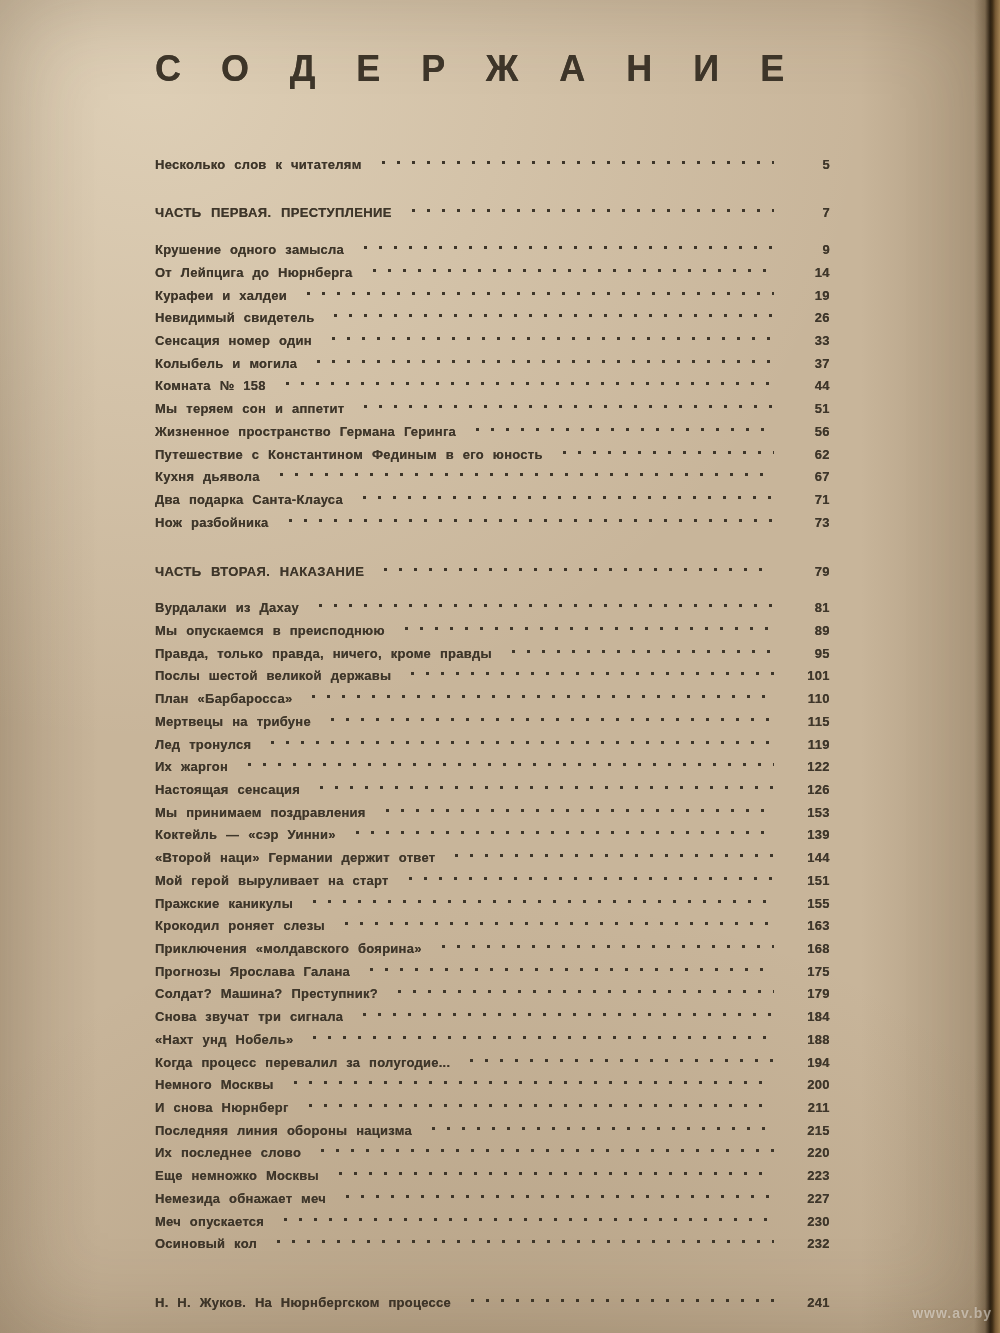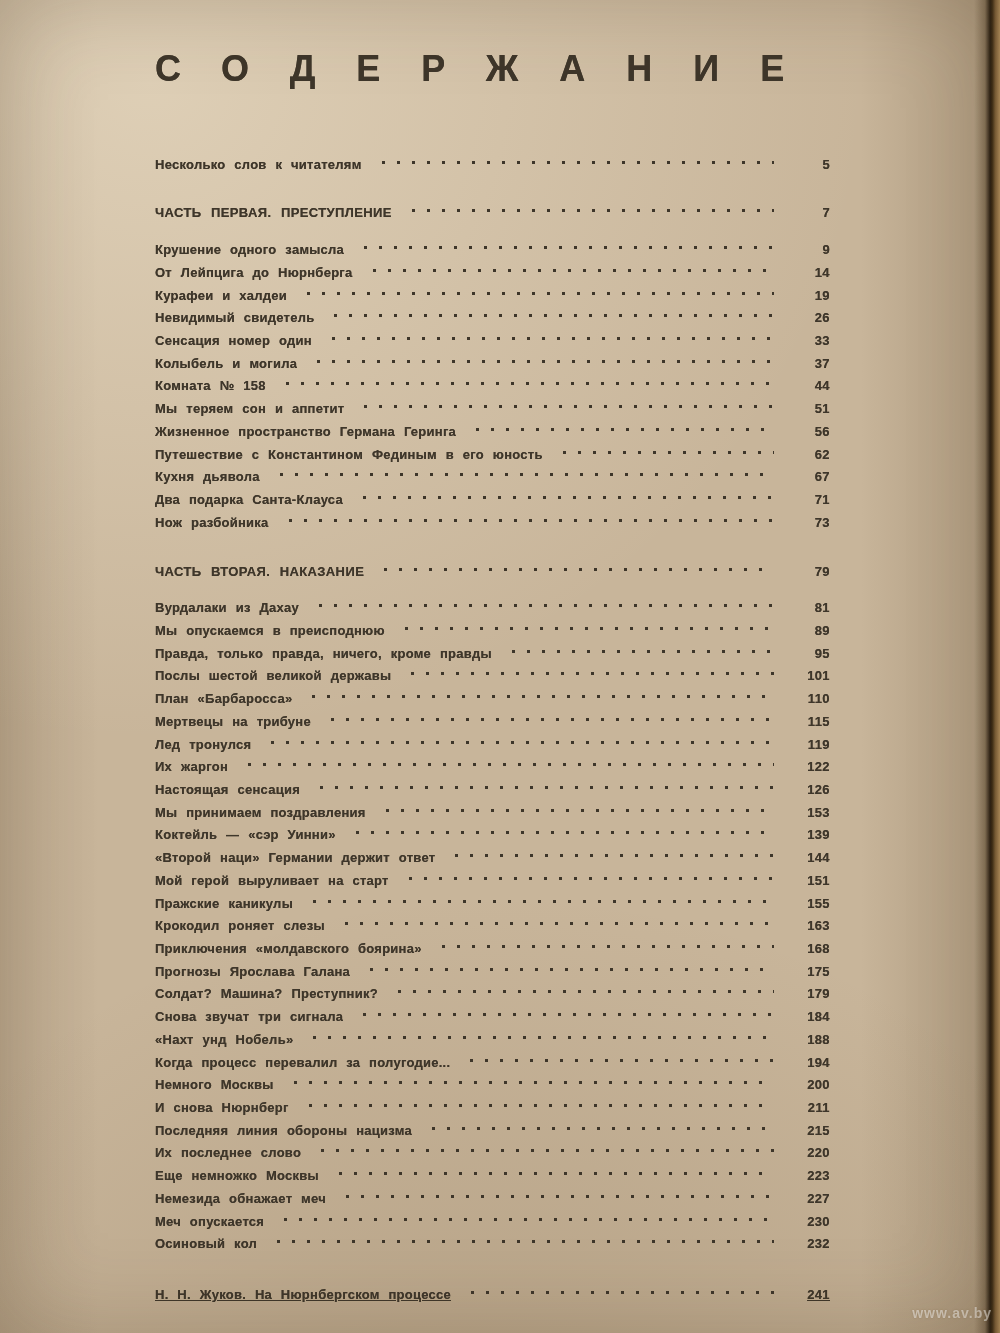--- a/index.html
+++ b/index.html
@@ -61,21 +61,21 @@
     margin:0 10px 0 10px;
     background-image:radial-gradient(circle, var(--ink) 1.5px, rgba(0,0,0,0) 1.9px);
     background-size:15px 5px;
     background-repeat:repeat-x;
     background-position:left 4px bottom 4px;
   }
   .row .num{flex:0 0 46px;text-align:right;letter-spacing:0.03em;}
   .row.preface{margin-bottom:0;}
   .row.heading{margin-top:26px;margin-bottom:14px;}
   .row.heading .t{word-spacing:0.42em;letter-spacing:0.03em;}
-  .row.appendix{margin-top:28px;text-decoration:underline;}
+  .row.appendix{margin-top:36px;}
   .watermark{
     position:absolute;right:8px;bottom:12px;
     font-size:14px;font-weight:700;letter-spacing:1px;
     color:rgba(255,255,255,0.55);
     text-shadow:0 0 2px rgba(120,90,50,0.4);
   }
 </style>
 </head>
 <body>
 

